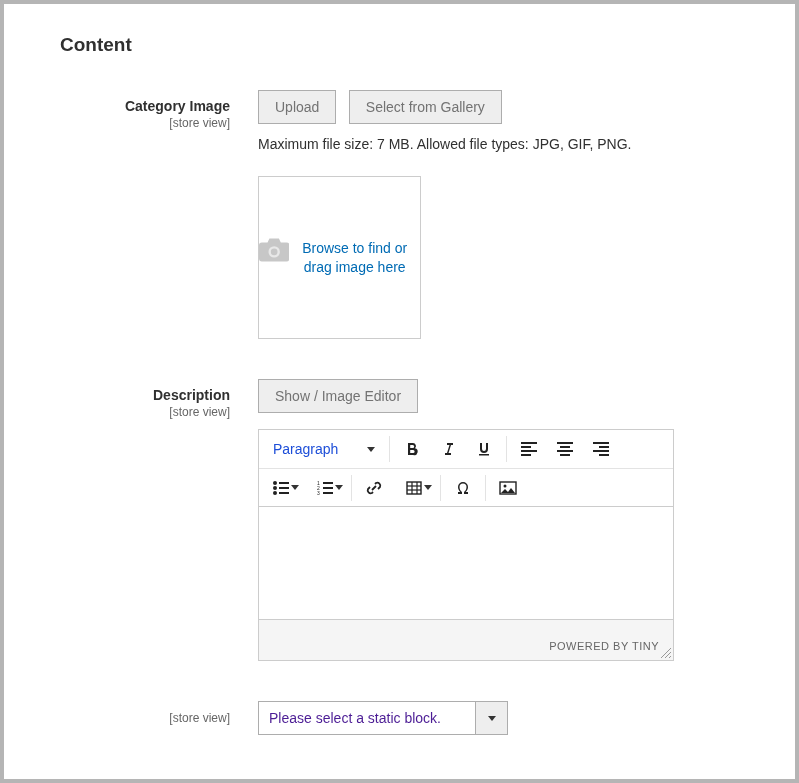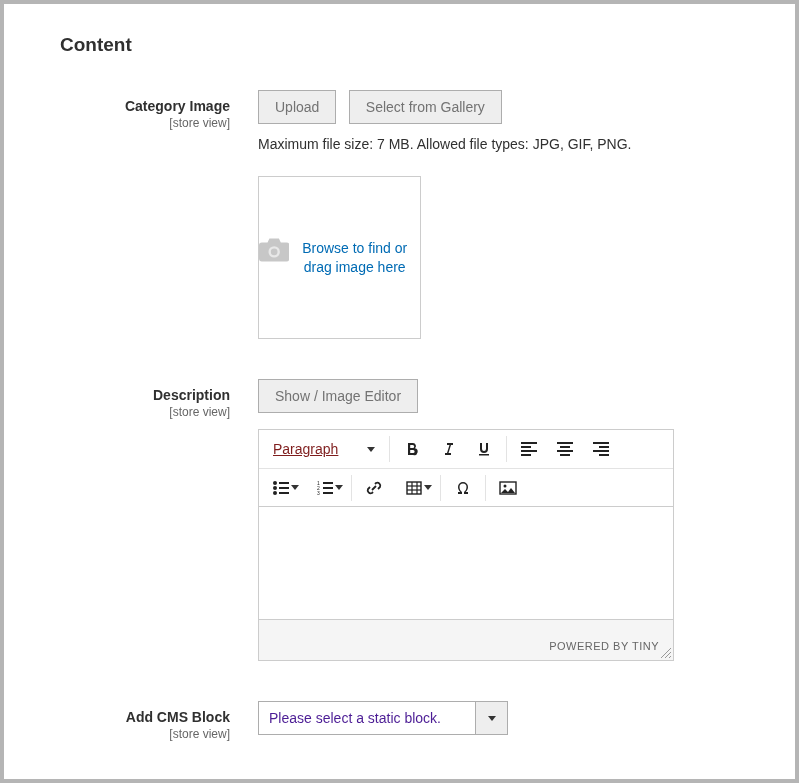--- a/index.html
+++ b/index.html
@@ -104,23 +104,22 @@
     height: 38px;
   }
   .toolbar-row + .toolbar-row { border-top: 1px solid #e3e3e3; }
   .tb-select {
     display: flex;
     align-items: center;
     padding: 0 10px 0 14px;
     height: 100%;
     cursor: pointer;
     font-size: 14px;
-    color: #7f1d1d;
+    color: #1d4ed8;
     min-width: 126px;
-    text-decoration: underline;
   }
   .tb-select .caret { margin-left: auto; }
   .sep {
     width: 1px;
     height: 26px;
     background: #e3e3e3;
     margin: 0 4px;
   }
   .tb-btn {
     width: 36px;
@@ -328,21 +327,20 @@
             <svg class="resize-grip" viewBox="0 0 10 10">
                 <path stroke="#999" stroke-width="1" d="M0 10L10 0M4 10L10 4M8 10L10 8"></path>
               </svg>
           </div>
         </div>
       </div>
     </div>
 
     <div class="field-row">
       <div class="field-label-col">
-        <div class="field-label">Add CMS Block</div>
         <div class="field-scope">[store view]</div>
       </div>
       <div class="field-ctrl-col">
         <div class="select-wrap">
           <div class="select-main">Please select a static block.</div>
           <div class="select-toggle">
             <span class="caret"></span>
           </div>
         </div>
       </div>

